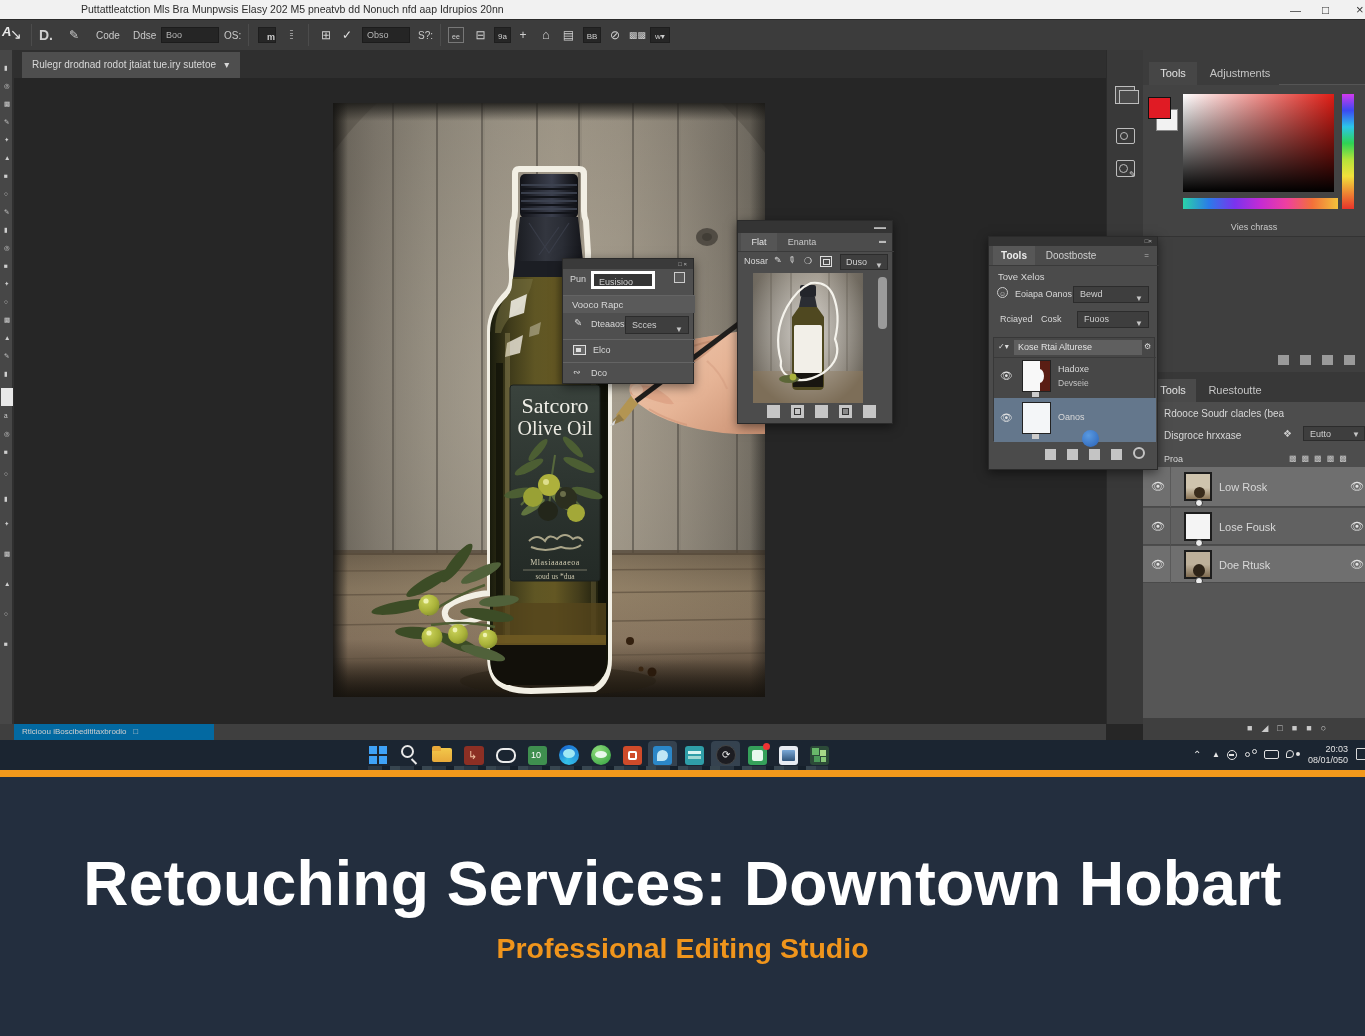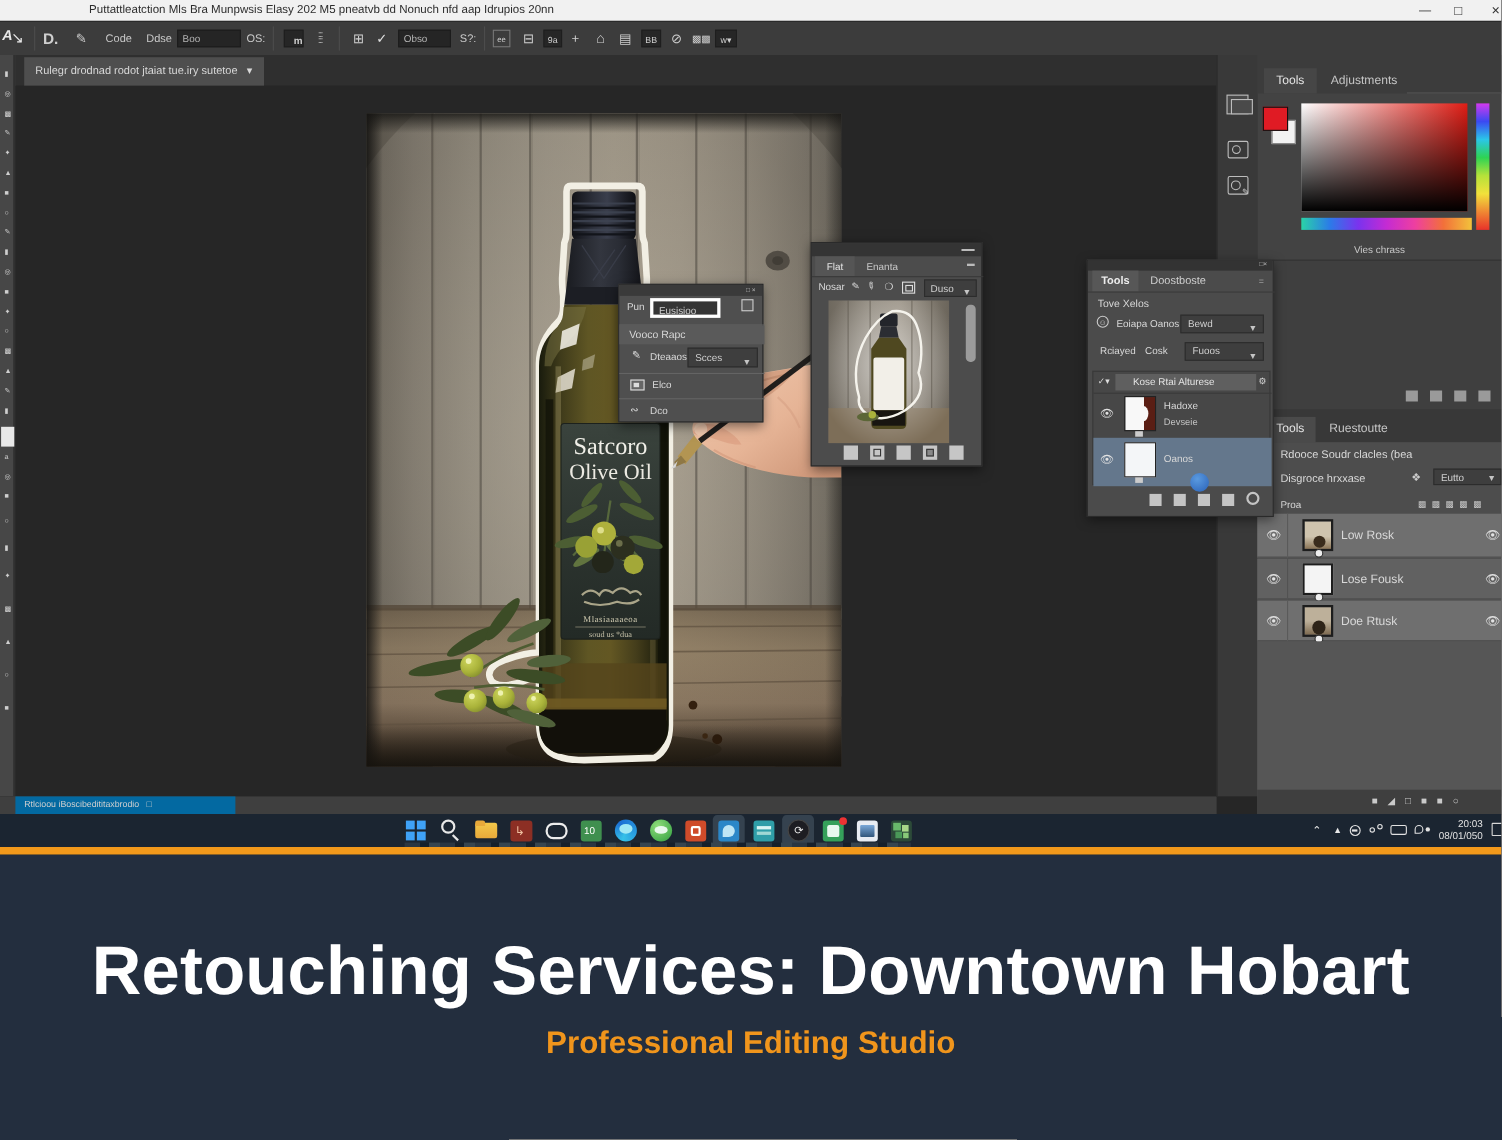--- a/index.html
+++ b/index.html
@@ -549,21 +549,21 @@
     <div style="right:8px;top:14px;color:#bbb;font-size:8px;">=</div>
     <div class="ptxt t" style="left:9px;top:34px;font-size:9.5px;">Tove Xelos</div>
     <div style="left:8px;top:50px;width:11px;height:11px;border:1px solid #ccc;border-radius:50%;color:#ccc;font-size:7px;text-align:center;line-height:11px;">☺</div>
     <div class="ptxt t" style="left:26px;top:52px;font-size:9px;">Eoiapa Oanos</div>
     <div class="pdd t" style="left:84px;top:49px;width:76px;height:17px;line-height:15px;padding-left:6px;">Bewd<span class="chev" style="position:absolute;right:5px;top:4px;">▼</span></div>
     <div class="ptxt t" style="left:11px;top:77px;font-size:9px;">Rciayed</div>
     <div class="ptxt t" style="left:52px;top:77px;font-size:9px;">Cosk</div>
     <div class="pdd t" style="left:88px;top:74px;width:72px;height:17px;line-height:15px;padding-left:6px;">Fuoos<span class="chev" style="position:absolute;right:5px;top:4px;">▼</span></div>
     <div style="left:4px;top:100px;width:162px;height:104px;background:#474747;border:1px solid #383838;">
       <div style="left:4px;top:4px;color:#ddd;font-size:8px;">✓▾</div>
-      <div style="left:20px;top:2px;width:128px;height:15px;background:#5f5f5f;color:#e2e2e2;font-size:9px;line-height:15px;padding-left:16px;" class="t">Kose Rtai Alturese</div>
+      <div style="left:20px;top:2px;width:128px;height:15px;background:#5f5f5f;color:#e2e2e2;font-size:9px;line-height:15px;padding-left:4px;" class="t">Kose Rtai Alturese</div>
       <div style="left:150px;top:4px;color:#ddd;font-size:8px;">⚙</div>
       <div style="left:0;top:19px;width:162px;height:1px;background:#3a3a3a;"></div>
       <div class="eye" style="left:6px;top:32px;font-size:10px;">👁</div>
       <div style="left:28px;top:22px;width:29px;height:32px;border:1px solid #222;background:linear-gradient(to right,#f8f8f8 62%,#5a1e14 62%);">
           <div style="left:12px;top:8px;width:9px;height:14px;background:#f8f8f8;border-radius:0 50% 50% 0;"></div>
         </div>
       <div style="left:38px;top:54px;width:7px;height:5px;background:#ccc;"></div>
       <div class="ptxt t" style="left:64px;top:26px;font-size:9px;">Hadoxe</div>
       <div class="ptxt t" style="left:64px;top:40px;font-size:8.5px;color:#c2c2c2;">Devseie</div>
       <div style="left:0;top:60px;width:162px;height:44px;background:#64778c;">

